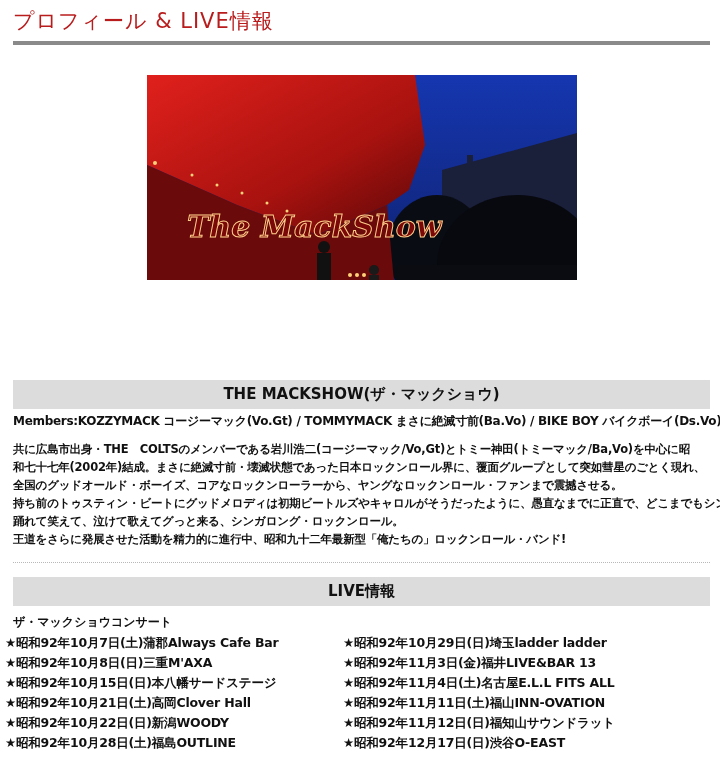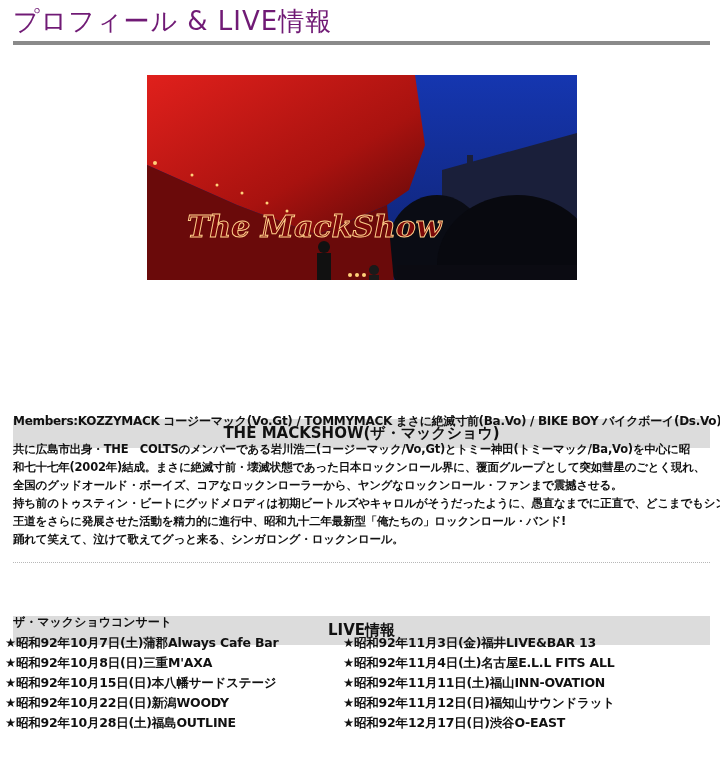--- a/index.html
+++ b/index.html
@@ -1,25 +1,25 @@
 <!DOCTYPE html>
 <html><head>
 <meta charset="utf-8">
 <style>
   html, body { margin: 0; padding: 0; background: #ffffff; }
   body { width: 720px; height: 758px; position: relative; overflow: hidden;
          font-family: "DejaVu Sans", "Liberation Sans", sans-serif; color: #111; }
-  .page-title { position: absolute; left: 13px; top: 6px; font-size: 26px; font-weight: normal;
-                letter-spacing: 1px; color: #701a75; margin: 0; line-height: 30px; }
+  .page-title { position: absolute; left: 13px; top: 6px; font-size: 21px; font-weight: normal;
+                letter-spacing: 1px; color: #b91c1c; margin: 0; line-height: 30px; }
   .title-rule { position: absolute; left: 13px; top: 41px; width: 697px; height: 4px; background: #8a8a8a; }
   .photo { position: absolute; left: 147px; top: 75px; width: 430px; height: 205px; overflow: hidden;
            background: #0d0a18; }
   .photo svg { display: block; }
   .section-bar { position: absolute; left: 13px; width: 697px; height: 29px; background: #dcdcdc;
-                 text-align: center; font-weight: bold; font-size: 15px; line-height: 29px; color: #111; margin-top: 39px; }
+                 text-align: center; font-weight: bold; font-size: 15px; line-height: 29px; color: #111; }
   .members { position: absolute; left: 13px; top: 412px; width: 700px; font-size: 12px; font-weight: bold;
              line-height: 18px; white-space: nowrap; letter-spacing: -0.3px; }
   .bio { position: absolute; left: 13px; top: 440px; width: 700px; font-size: 11.5px; font-weight: bold;
          line-height: 18px; letter-spacing: -0.2px; }
   .bio p { margin: 0; white-space: nowrap; }
   .dotted { position: absolute; left: 13px; top: 562px; width: 697px; border-top: 1px dotted #b8b8b8; }
   .concert-title { position: absolute; left: 13px; top: 613px; font-size: 12px; font-weight: bold; line-height: 18px; }
   .live-col { position: absolute; top: 633px; width: 340px; }
   .live-col.left { left: 5px; }
   .live-col.right { left: 343px; }
@@ -91,37 +91,39 @@
 
 <div class="section-bar" style="top:380px;">THE MACKSHOW(ザ・マックショウ)</div>
 
 <div class="members">Members:KOZZYMACK コージーマック(Vo.Gt) / TOMMYMACK まさに絶滅寸前(Ba.Vo) / BIKE BOY バイクボーイ(Ds.Vo)</div>
 
 <div class="bio">
   <p>共に広島市出身・THE　COLTSのメンバーである岩川浩二(コージーマック/Vo,Gt)とトミー神田(トミーマック/Ba,Vo)を中心に昭</p>
   <p>和七十七年(2002年)結成。まさに絶滅寸前・壊滅状態であった日本ロックンロール界に、覆面グループとして突如彗星のごとく現れ、</p>
   <p>全国のグッドオールド・ボーイズ、コアなロックンローラーから、ヤングなロックンロール・ファンまで震撼させる。</p>
   <p>持ち前のトゥスティン・ビートにグッドメロディは初期ビートルズやキャロルがそうだったように、愚直なまでに正直で、どこまでもシンプル。</p>
+  <p>踊れて笑えて、泣けて歌えてグっと来る、シンガロング・ロックンロール。</p>
   <p>王道をさらに発展させた活動を精力的に進行中、昭和九十二年最新型「俺たちの」ロックンロール・バンド!</p>
-  <p>踊れて笑えて、泣けて歌えてグっと来る、シンガロング・ロックンロール。</p>
 </div>
 
 <div class="dotted"></div>
 
 <div class="section-bar" style="top:577px;">LIVE情報</div>
 
 <div class="concert-title">ザ・マックショウコンサート</div>
 
 <div class="live-col left">
   <div class="live-item">★昭和92年10月7日(土)蒲郡Always Cafe Bar</div>
   <div class="live-item">★昭和92年10月8日(日)三重M'AXA</div>
   <div class="live-item">★昭和92年10月15日(日)本八幡サードステージ</div>
+  <div class="live-item">★昭和92年10月21日(土)高岡Clover Hall</div>
   <div class="live-item">★昭和92年10月22日(日)新潟WOODY</div>
   <div class="live-item">★昭和92年10月28日(土)福島OUTLINE</div>
 </div>
 
 <div class="live-col right">
+  <div class="live-item">★昭和92年10月29日(日)埼玉ladder ladder</div>
   <div class="live-item">★昭和92年11月3日(金)福井LIVE&amp;BAR 13</div>
   <div class="live-item">★昭和92年11月4日(土)名古屋E.L.L FITS ALL</div>
   <div class="live-item">★昭和92年11月11日(土)福山INN-OVATION</div>
   <div class="live-item">★昭和92年11月12日(日)福知山サウンドラット</div>
   <div class="live-item">★昭和92年12月17日(日)渋谷O-EAST</div>
 </div>
 
 </body></html>

